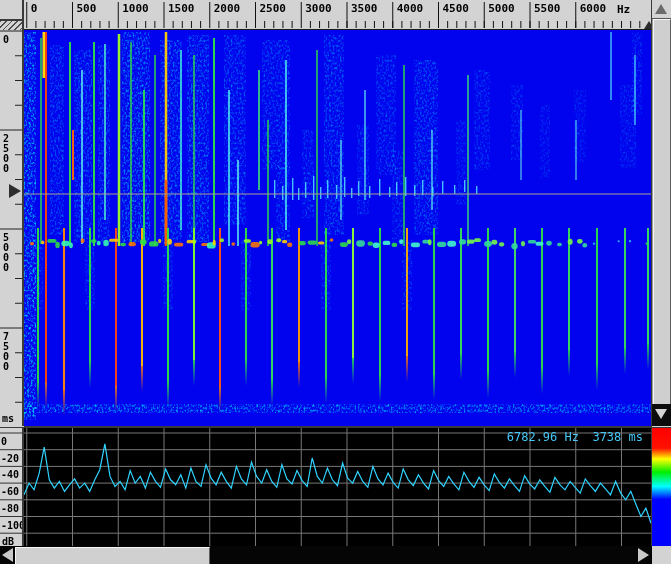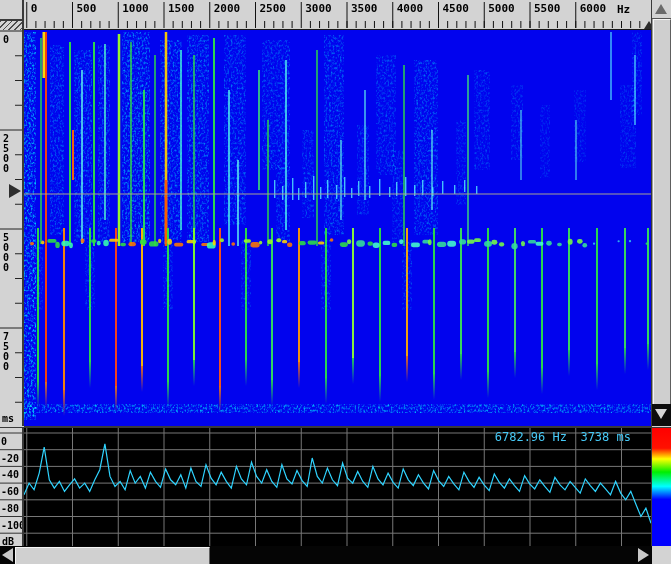--- a/index.html
+++ b/index.html
@@ -13,22 +13,22 @@
   #freq-ruler{left:24px;top:0;width:627px;height:29px;background:#d3d3d3;border-bottom:1px solid #1a1a1a;}
   #time-ruler{left:0;top:30px;width:22px;height:396px;background:#d3d3d3;border-right:2px solid #3a3a3a;}
   #db-ruler{left:0;top:427px;width:22px;height:118px;background:#d3d3d3;border-right:2px solid #3a3a3a;border-top:1px solid #3a3a3a;}
   
   #freq-cursor-caret{left:644px;top:21px;width:0;height:0;border-left:5px solid transparent;border-right:5px solid transparent;border-bottom:8px solid #2a2a2a;}
   #time-cursor-arrow{left:9px;top:184px;width:0;height:0;border-top:7px solid transparent;border-bottom:7px solid transparent;border-left:12px solid #2e2e2e;}
   
   #spectrogram-wrap{left:24px;top:30px;width:627px;height:396px;border-bottom:1px solid #3a3a3a;background:#0103ee;}
   #spectrum-wrap{left:24px;top:427px;width:627px;height:118px;background:#000;border-top:1px solid #3a3a3a;}
   .readout{position:absolute;top:2px;font-size:12px;letter-spacing:0px;}
-  #readout-freq{right:84px;text-align:right;}
-  #readout-time{right:20px;}
+  #readout-freq{right:72px;text-align:right;}
+  #readout-time{right:8px;}
   
   #v-divider{left:651px;top:0;width:1px;height:564px;background:#3a3a3a;}
   #vscroll{left:652px;top:0;width:19px;height:426px;background:#9c9c9c;}
   #vscroll-up{left:0;top:0;width:19px;height:18px;background:#d3d3d3;border-bottom:1px solid #555;}
   #vscroll-up .tri{position:absolute;left:3px;top:4px;width:0;height:0;border-left:6px solid transparent;border-right:6px solid transparent;border-bottom:10px solid #6b6b6b;}
   #vscroll-up .tri:after{content:"";position:absolute;left:-6px;top:0px;width:0;height:0;border-left:6px solid transparent;border-right:6px solid transparent;border-bottom:10px solid transparent;border-bottom-color:rgba(0,0,0,.0);}
   #vscroll-thumb{left:1px;top:19px;width:16px;height:384px;background:#cfcfcf;border-top:1px solid #f5f5f5;border-left:1px solid #f5f5f5;border-right:1px solid #5e5e5e;border-bottom:1px solid #5e5e5e;}
   #vscroll-down{left:0;top:404px;width:19px;height:22px;background:#0c0c0c;}
   #vscroll-down .tri{position:absolute;left:3px;top:5px;width:0;height:0;border-left:6px solid transparent;border-right:6px solid transparent;border-top:10px solid #d6d6d6;}
   #colorbar{left:652px;top:427px;width:19px;height:119px;border-top:1px solid #3a3a3a;}

